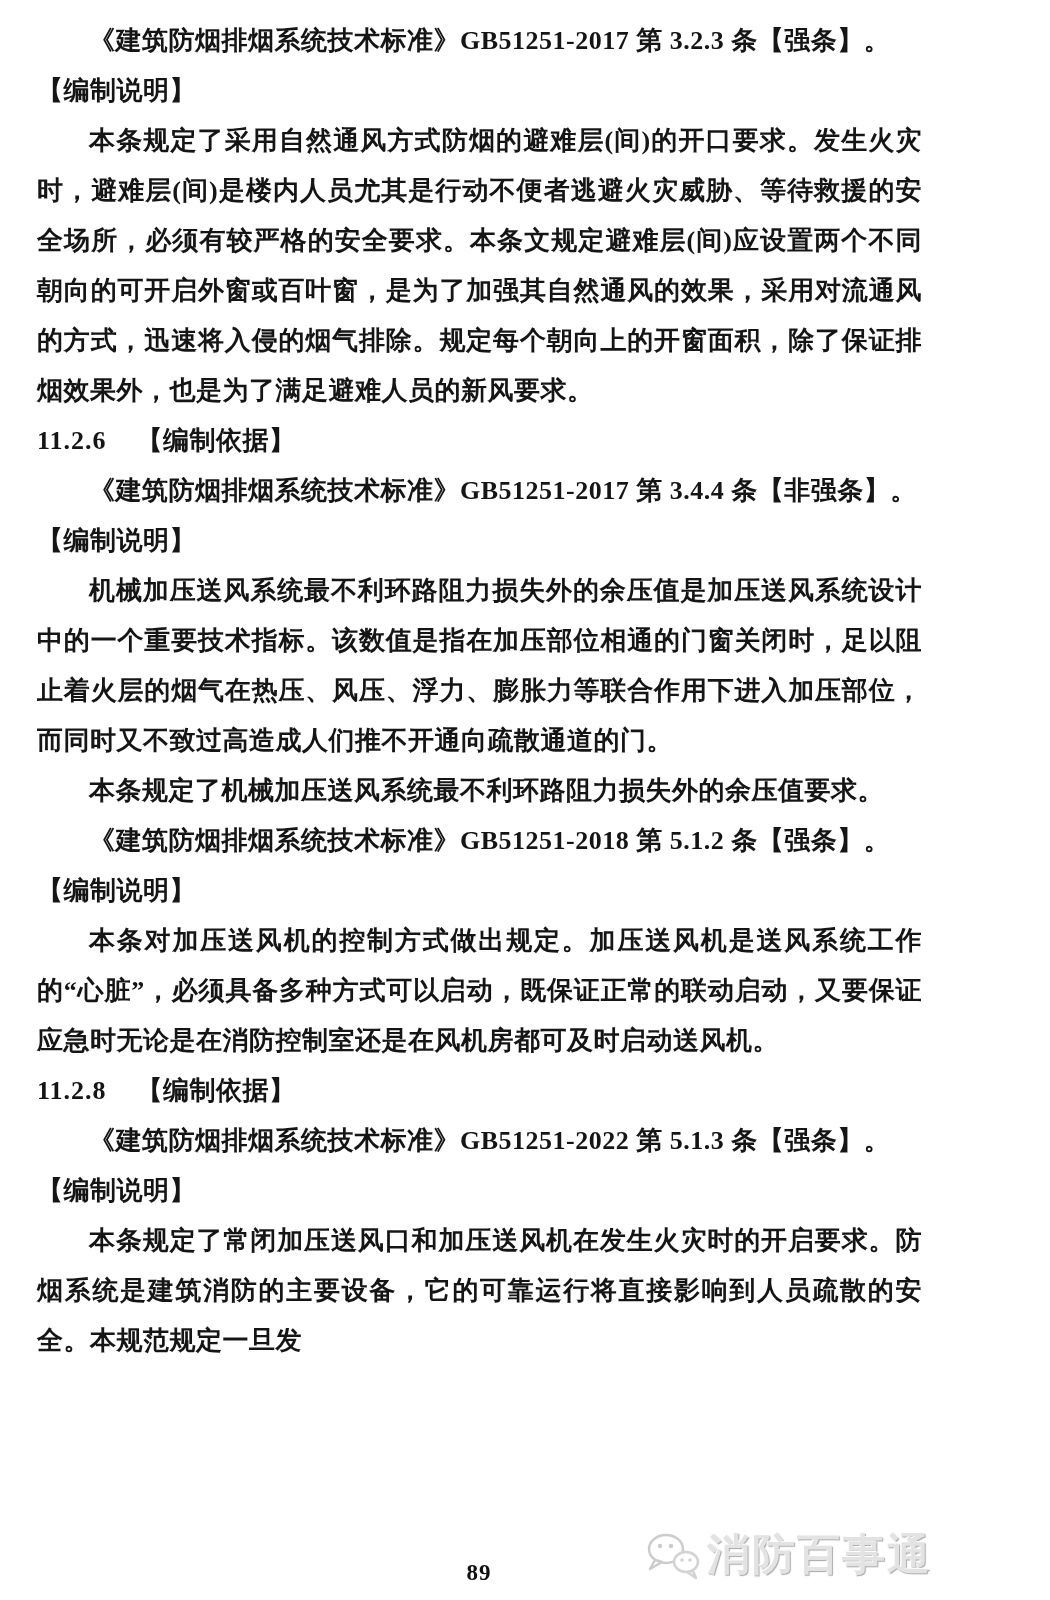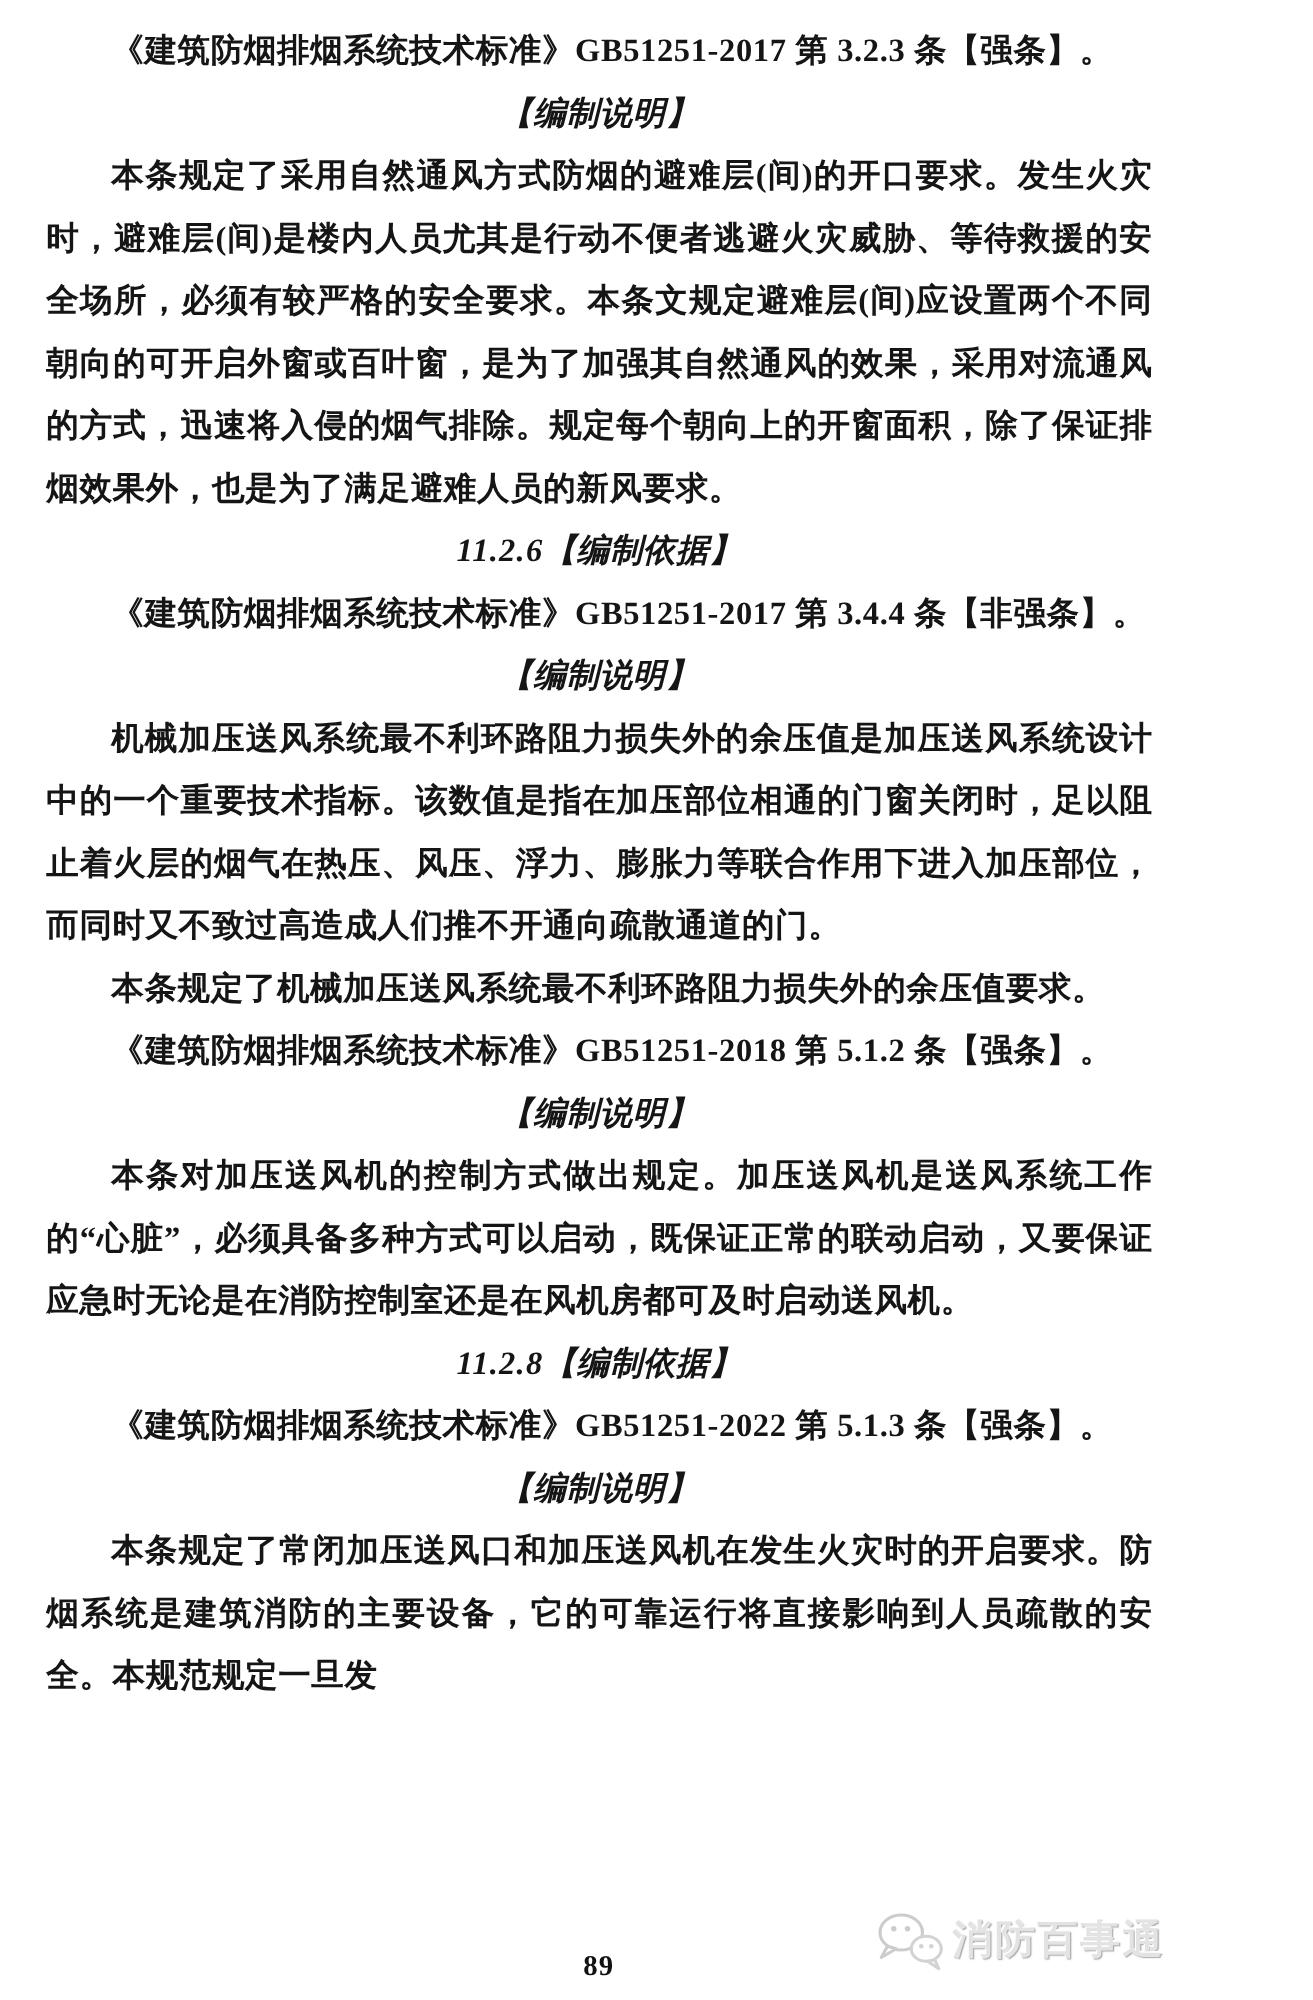--- a/index.html
+++ b/index.html
@@ -25,24 +25,25 @@
     font-size: 26px;
     line-height: 50px;
     font-weight: 600;
     margin: 0;
     text-align: justify;
     letter-spacing: 0.5px;
   }
 
   .para, .citation { text-indent: 2em; }
 
-  .label-line, .heading-line { text-align: center; font-style: italic; }
+  .label-line, .heading-line { text-align: left; }
 
   .heading-line .num {
     display: inline-block;
+    margin-right: 30px;
     letter-spacing: 1px;
     font-family: "Liberation Serif", "DejaVu Serif", serif;
   }
 
   .footer-pageno {
     position: absolute;
     left: 0;
     right: 0;
     top: 1560px;
     text-align: center;
@@ -59,21 +60,21 @@
     right: 26px;
     display: flex;
     align-items: center;
     gap: 4px;
     user-select: none;
   }
 
   .watermark .wm-icon { display: block; opacity: 0.85; }
 
   .wm-text {
-    font-size: 32px;
+    font-size: 43px;
     font-weight: 600;
     letter-spacing: 2px;
     color: #e3e3e3;
     text-shadow: -1px -1px 0 #ffffff, 1px 1px 1px #a8a8a8;
     font-family: "Liberation Sans", "DejaVu Sans", sans-serif;
     white-space: nowrap;
   }
 </style>
 </head>
 <body>

